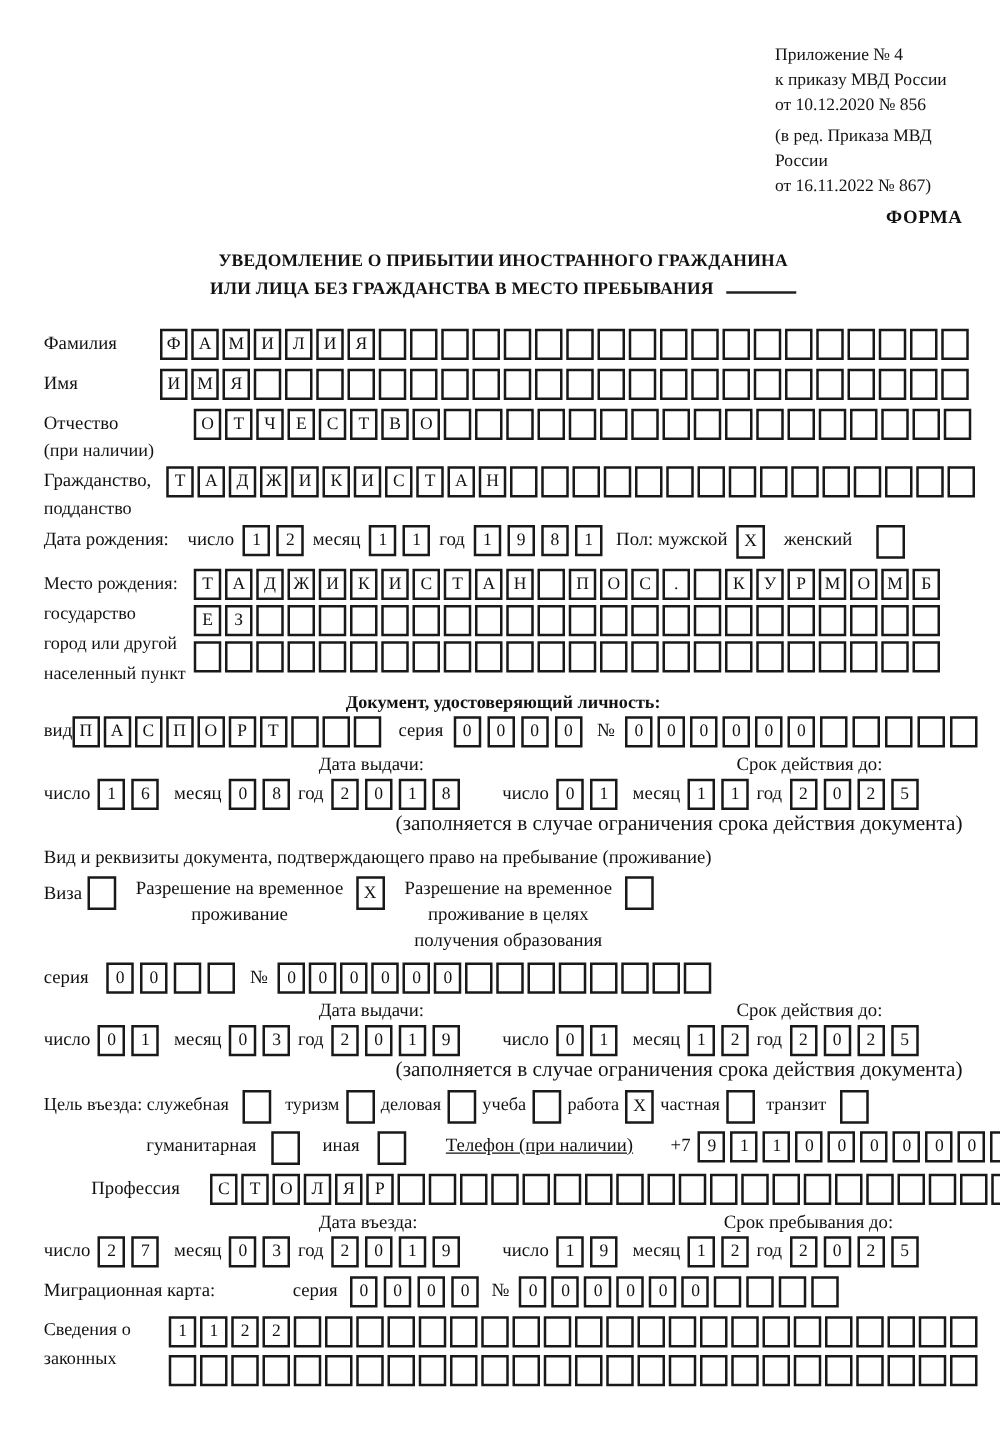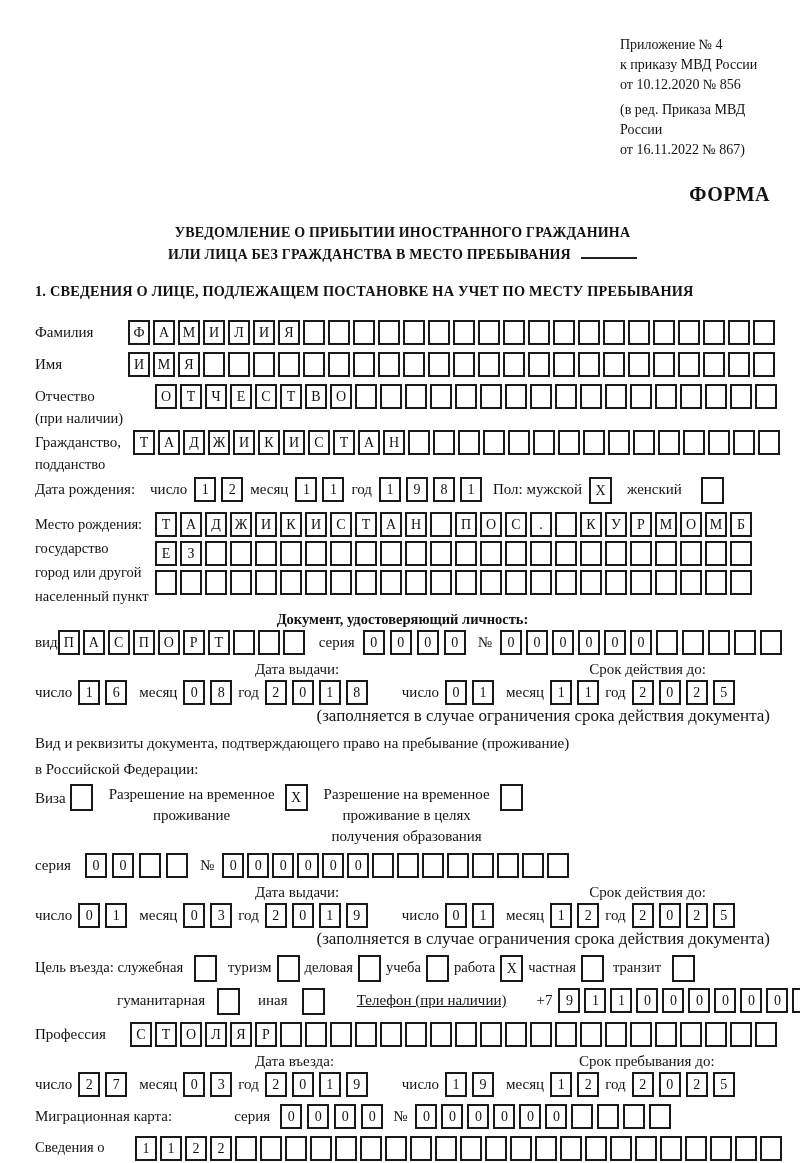--- a/index.html
+++ b/index.html
@@ -4,21 +4,21 @@
 <style>
   html,body{margin:0;padding:0;background:#ffffff;}
   .page{
     width:800px;height:1163px;background:#ffffff;color:#121212;
     font-family:"Liberation Serif","DejaVu Serif",serif;font-size:15px;
     box-sizing:border-box;padding:35px 30px 8px 35px;overflow:hidden;position:relative;
   }
   
   .hdr-right{margin-left:585px;font-size:14px;line-height:20px;}
   .hdr-right .gap{height:5px;}
-  .forma{text-align:right;font-weight:bold;font-size:20px;margin-top:23px;letter-spacing:.5px;}
+  .forma{text-align:right;font-weight:bold;font-size:15px;margin-top:6px;letter-spacing:.5px;}
   .title{text-align:center;font-weight:bold;font-size:14px;line-height:22px;margin-top:16px;letter-spacing:.2px;}
   .uline{display:inline-block;width:56px;border-bottom:2px solid #222;margin-left:10px;}
   .sec{font-weight:bold;font-size:14.3px;margin-top:17px;letter-spacing:.2px;}
   
   .cells{display:inline-flex;gap:3px;flex:none;}
   .cell{box-sizing:border-box;flex:none;width:22px;height:25px;border:2px solid #191919;
         display:flex;align-items:center;justify-content:center;font-size:14px;line-height:1;background:#fff;}
   .dcells{gap:5px;}
   .cbx .cell{width:23px;height:27px;}
   .lh{line-height:25px;white-space:nowrap;}
@@ -52,21 +52,20 @@
   </div>
   <div class="forma">ФОРМА</div>
 
   <div class="title">
     <div>УВЕДОМЛЕНИЕ О ПРИБЫТИИ ИНОСТРАННОГО ГРАЖДАНИНА</div>
     <div>
       <span>ИЛИ ЛИЦА БЕЗ ГРАЖДАНСТВА В МЕСТО ПРЕБЫВАНИЯ</span><span class="uline"></span>
     </div>
   </div>
 
-  <div class="sec">1. СВЕДЕНИЯ О ЛИЦЕ, ПОДЛЕЖАЩЕМ ПОСТАНОВКЕ НА УЧЕТ ПО МЕСТУ ПРЕБЫВАНИЯ</div>
 
   <div class="frow" style="margin-top:20px;">
     <span class="lab lh" style="width:93px;">Фамилия</span>
     <span class="cells">
         <span class="cell">Ф</span>
         <span class="cell">А</span>
         <span class="cell">М</span>
         <span class="cell">И</span>
         <span class="cell">Л</span>
         <span class="cell">И</span>
@@ -393,21 +392,20 @@
           <span class="cell">0</span>
           <span class="cell">2</span>
           <span class="cell">5</span>
         </span>
     </span>
   </div>
 
   <div class="note">(заполняется в случае ограничения срока действия документа)</div>
 
   <div class="para">Вид и реквизиты документа, подтверждающего право на пребывание (проживание)</div>
-  <div class="para2">в Российской Федерации:</div>
 
   <div class="irow" style="margin-top:5px;gap:16px;">
     <span class="pitem" style="gap:4px;align-items:flex-end;">
       <span class="lh">Виза</span>
       <span class="cells cbx">
           <span class="cell"></span>
         </span>
     </span>
     <span class="pitem">
       <span class="plabel">
@@ -554,21 +552,21 @@
         <span class="cell">0</span>
         <span class="cell">0</span>
         <span class="cell">0</span>
         <span class="cell">0</span>
         <span class="cell">0</span>
         <span class="cell">0</span>
         <span class="cell"></span>
       </span>
   </div>
 
-  <div class="frow" style="margin-top:7px;">
+  <div class="frow" style="margin-top:7px;margin-left:38px;">
     <span class="lab lh" style="width:95px;">Профессия</span>
     <span class="cells">
         <span class="cell">С</span>
         <span class="cell">Т</span>
         <span class="cell">О</span>
         <span class="cell">Л</span>
         <span class="cell">Я</span>
         <span class="cell">Р</span>
         <span class="cell"></span>
         <span class="cell"></span>

